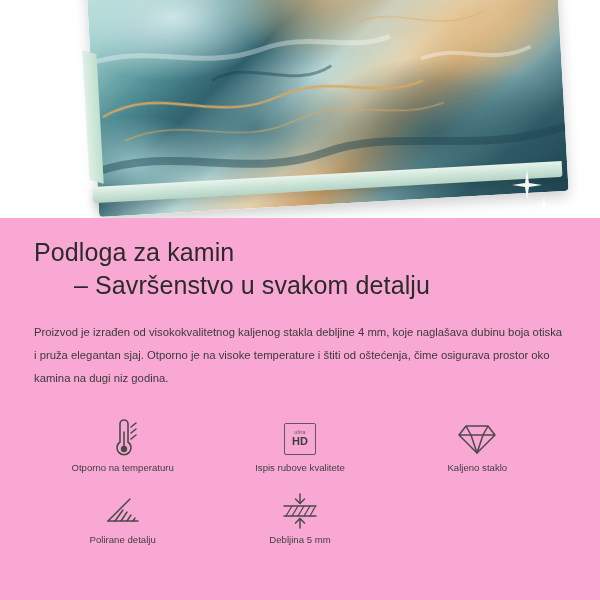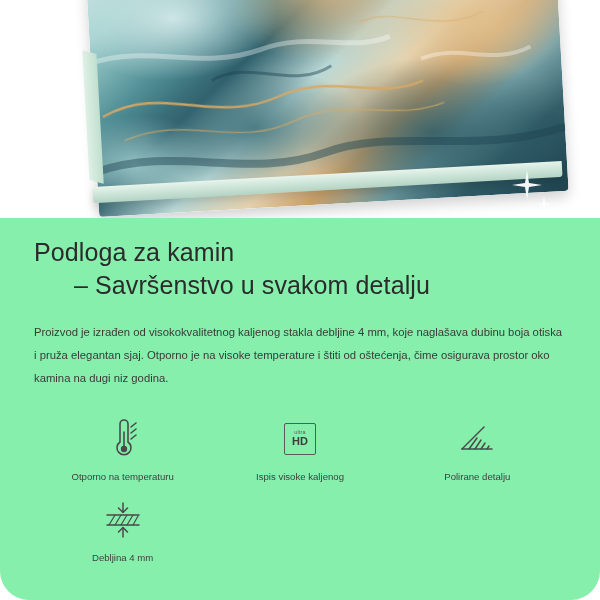--- a/index.html
+++ b/index.html
@@ -12,22 +12,21 @@
     background: #ffffff;
     font-family: "Liberation Sans", sans-serif;
     color: #333333;
     overflow: hidden;
   }
 
   .page {
     position: relative;
     width: 600px;
     height: 600px;
-    background: #86efac;
-    border-radius: 29px;
+    background: #f9a8d4;
   }
 
   
   .hero {
     position: relative;
     width: 600px;
     height: 218px;
     overflow: hidden;
     background: #ffffff;
   }
@@ -145,21 +144,20 @@
   }
   .feature-icon {
     height: 46px;
     display: flex;
     align-items: center;
     justify-content: center;
     color: #4a4a4a;
   }
   .feature-icon svg { display: block; }
   .feature-label {
-    margin-top: 9px;
     font-size: 9.6px;
     color: #3f3f3f;
     text-align: center;
     line-height: 1.3;
   }
   .hd-box {
     width: 30px;
     height: 30px;
     border: 1.6px solid #5a5a5a;
     border-radius: 2px;
@@ -249,24 +247,34 @@
         <div class="feature-label">Otporno na temperaturu</div>
       </div>
 
       <div class="feature">
         <div class="feature-icon">
           <div class="hd-box">
             <span class="hd-top">ultra</span>
             <span class="hd-bottom">HD</span>
           </div>
         </div>
-        <div class="feature-label">Ispis visoke kaljenog</div>
-      </div>
-
-
+        <div class="feature-label">Ispis rubove kvalitete</div>
+      </div>
+
+
+      <div class="feature">
+        <div class="feature-icon">
+          <svg width="40" height="34" viewBox="0 0 40 34" fill="none" stroke="#4a4a4a" stroke-width="1.5" stroke-linejoin="round">
+            <path d="M9 4 H31 L38 13 L20 31 L2 13 Z"></path>
+            <path d="M2 13 H38"></path>
+            <path d="M9 4 L14 13 L20 31 L26 13 L31 4"></path>
+          </svg>
+        </div>
+        <div class="feature-label">Kaljeno staklo</div>
+      </div>
 
       <div class="feature">
         <div class="feature-icon">
           <svg width="38" height="30" viewBox="0 0 38 30" fill="none" stroke="#4a4a4a" stroke-width="1.5" stroke-linecap="round">
             <path d="M4 25 L26 3"></path>
             <path d="M4 25 L34 25"></path>
             <path d="M11 25 L19 14"></path>
             <path d="M17 25 L23 16"></path>
             <path d="M23 25 L27 19"></path>
             <path d="M29 25 L31 22"></path>
@@ -286,18 +294,18 @@
               <path d="M6 24 L12 14"></path>
               <path d="M12 24 L18 14"></path>
               <path d="M18 24 L24 14"></path>
               <path d="M24 24 L30 14"></path>
               <path d="M30 24 L35 15"></path>
             </g>
             <path d="M20 36 V27"></path>
             <path d="M15.5 31 L20 26.5 L24.5 31"></path>
           </svg>
         </div>
-        <div class="feature-label">Debljina 4 mm</div>
+        <div class="feature-label">Debljina 5 mm</div>
       </div>
 
     </div>
   </div>
 </div>
 
 </body></html>

